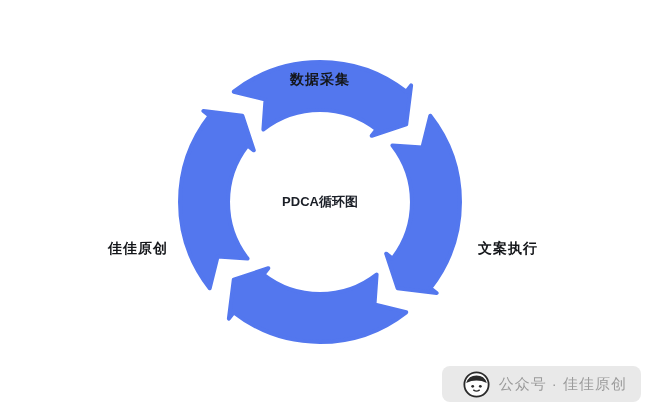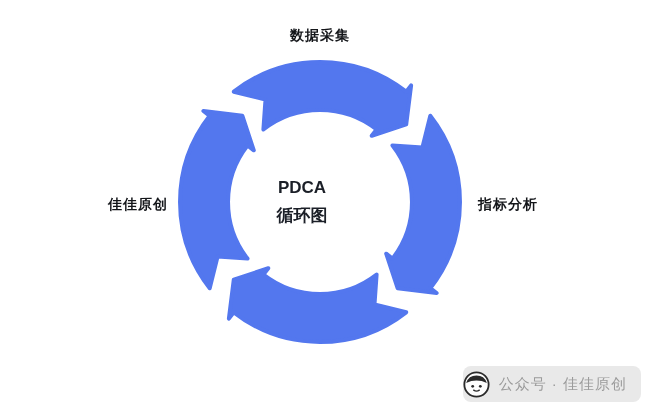--- a/index.html
+++ b/index.html
@@ -21,51 +21,52 @@
     width: 340px; height: 340px;
   }
   .arc {
     fill: var(--accent);
     stroke: var(--accent);
     stroke-width: 4;
     stroke-linejoin: round;
   }
   .center-label {
     position: absolute;
-    left: 132px; top: 32px;
+    left: 150px; top: 32px;
     width: 340px; height: 340px;
-    display: flex; flex-direction: column;
+    display: flex; flex-direction: row;
     align-items: center; justify-content: center;
     text-align: center;
     font-weight: bold;
     color: #1b1f27;
-    font-size: 17px;
+    font-size: 13px;
     line-height: 1.65;
     pointer-events: none;
   }
   .node-label {
     position: absolute;
     font-size: 14px;
     font-weight: bold;
     color: #14161a;
     white-space: nowrap;
     letter-spacing: 1px;
+    margin-top: 44px;
   }
   .node-top    { left: 320px; top: 27px;  transform: translateX(-50%); }
   .node-right  { left: 478px; top: 196px; }
   .node-bottom { left: 320px; top: 357px; transform: translateX(-50%); }
   .node-left   { left: 108px; top: 196px; }
   .watermark {
     position: absolute;
     right: 8px; bottom: 12px;
     height: 36px;
     display: flex; align-items: center; gap: 9px;
     background: #e9e9e9;
     border-radius: 8px;
-    padding: 4px 14px 4px 0;
+    padding: 4px 14px 4px 21px;
   }
   .watermark-text {
     color: #9b9b9b;
     font-size: 15px;
     letter-spacing: 1px;
   }
 </style>
 </head>
 <body>
 
@@ -79,21 +80,21 @@
       <path class="arc" transform="rotate(270)" d="M -86.2 -110.3 A 140 140 0 0 1 86.2 -110.3 L 91.1 -116.6 L 86.2 -77.6 L 51.7 -66.2 L 56.6 -72.5 A 92 92 0 0 0 -56.6 -72.5 L -54.5 -102.4 Z"></path>
     </svg>
   </div>
 
   <div class="center-label">
     <div>PDCA</div>
     <div>循环图</div>
   </div>
 
   <div class="node-label node-top">数据采集</div>
-  <div class="node-label node-right">指标分析</div>
+  <div class="node-label node-right">文案执行</div>
   <div class="node-label node-left">佳佳原创</div>
 
   <div class="watermark">
     <svg width="27" height="27" viewBox="0 0 24 24" aria-hidden="true">
       <circle cx="12" cy="12" r="10.8" fill="#fdfdfd" stroke="#2a2a2a" stroke-width="1.6"></circle>
       <path d="M 2.8 10.6 A 9.7 9.7 0 0 1 21.2 10.6 Q 12 6.2 2.8 10.6 Z" fill="#2a2a2a"></path>
       <circle cx="8.6" cy="13.6" r="1.25" fill="#2a2a2a"></circle>
       <circle cx="15.4" cy="13.6" r="1.25" fill="#2a2a2a"></circle>
       <path d="M 9.5 17 Q 12 18.8 14.5 17" fill="none" stroke="#2a2a2a" stroke-width="1.2" stroke-linecap="round"></path>
     </svg>

